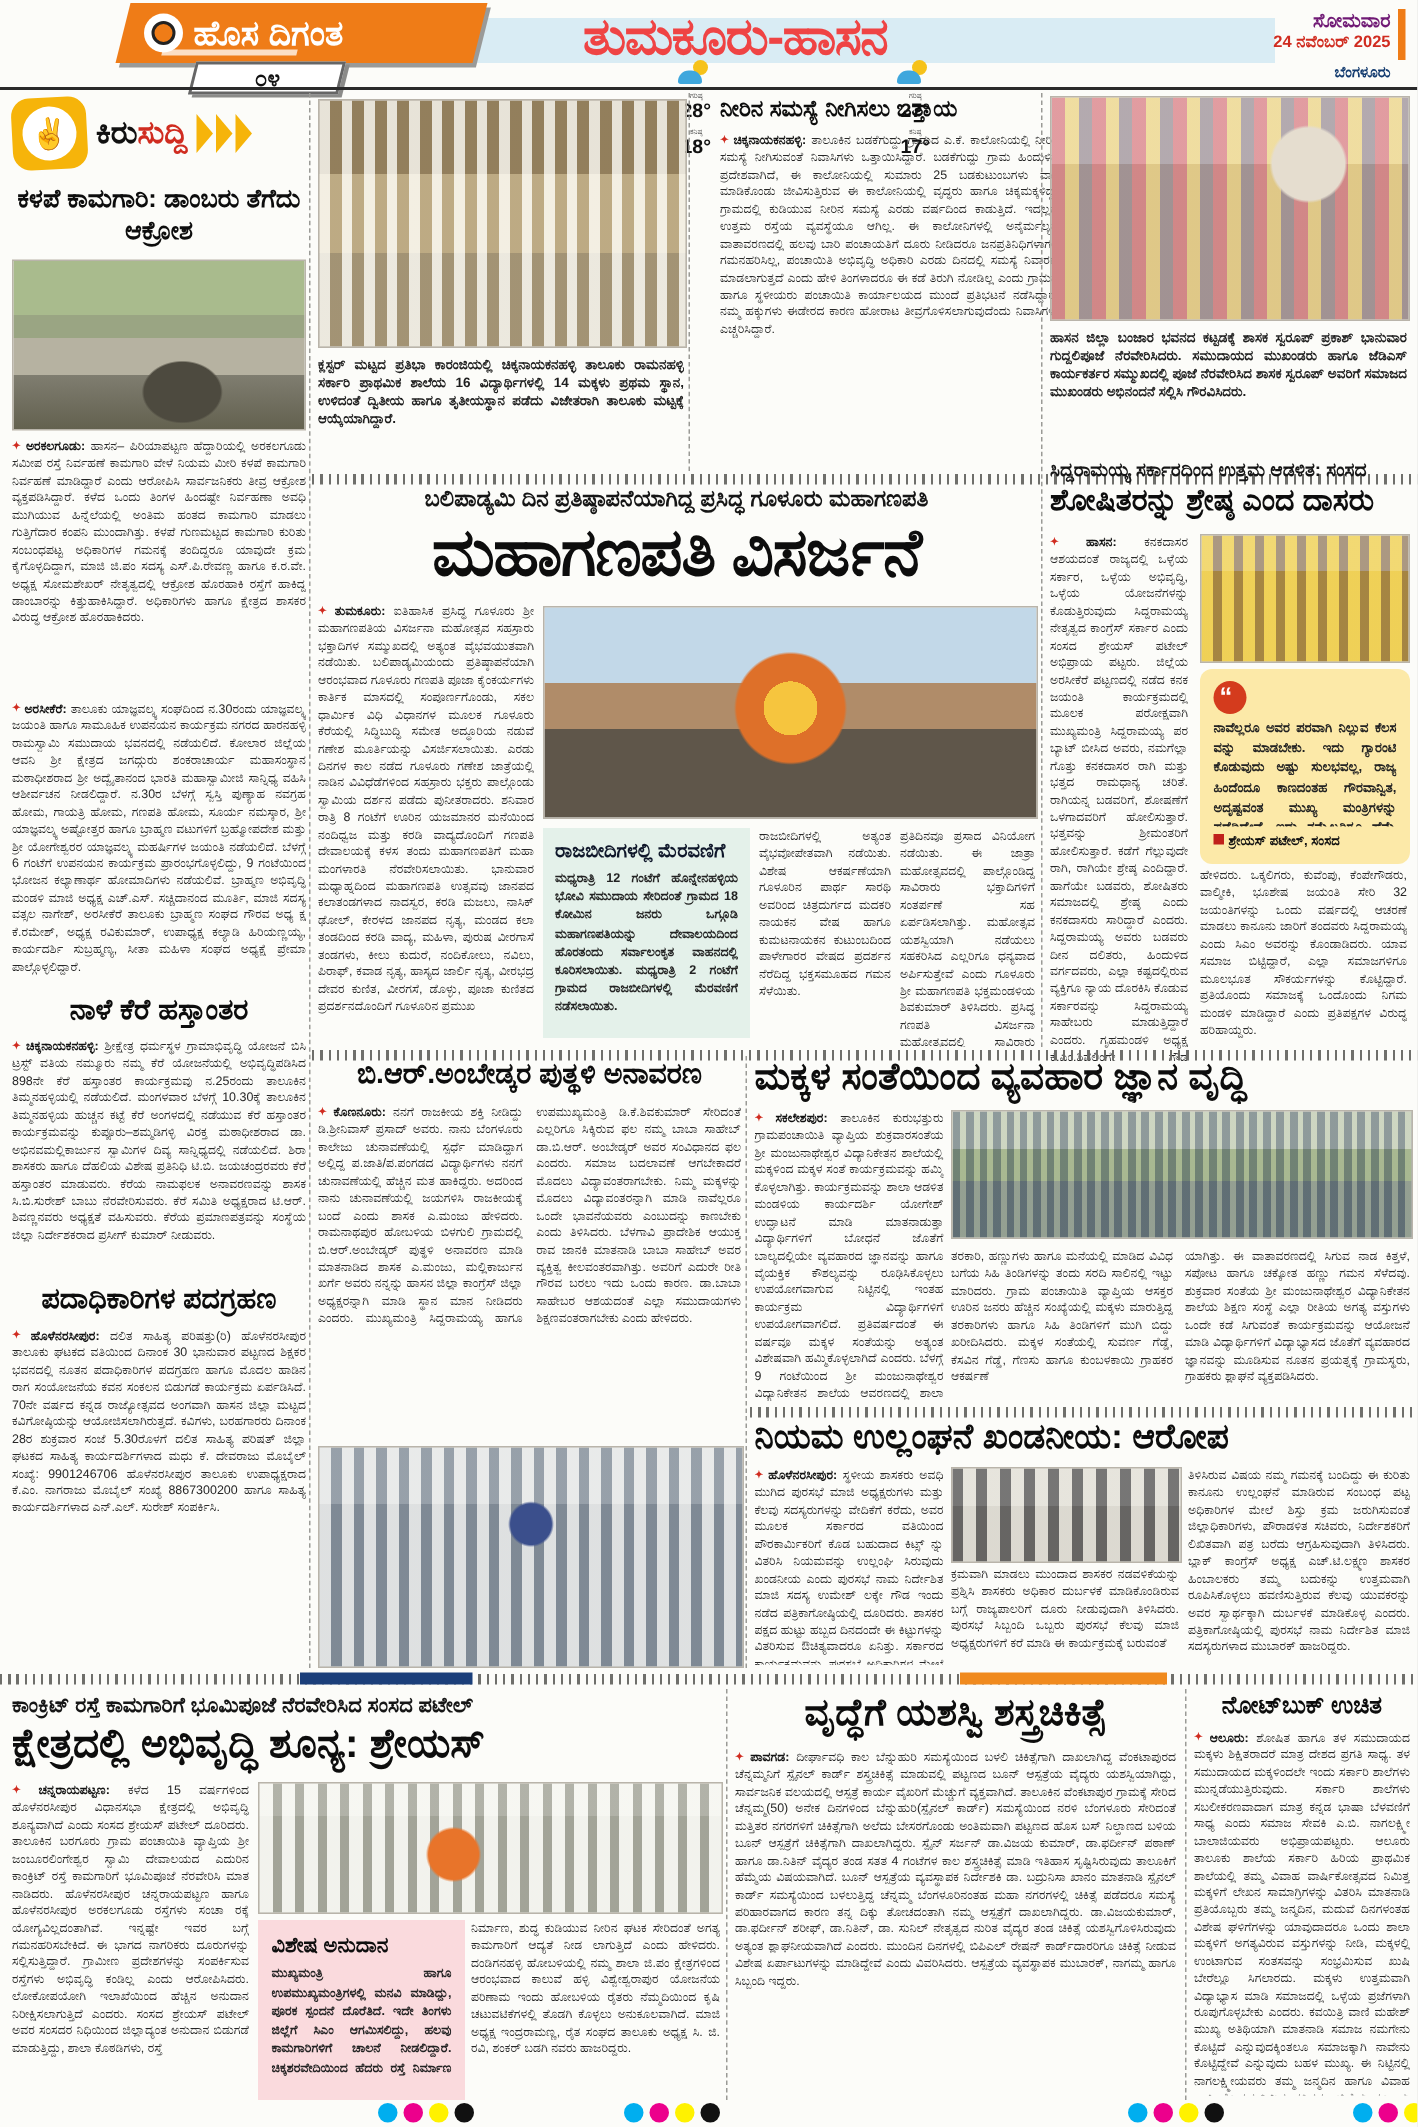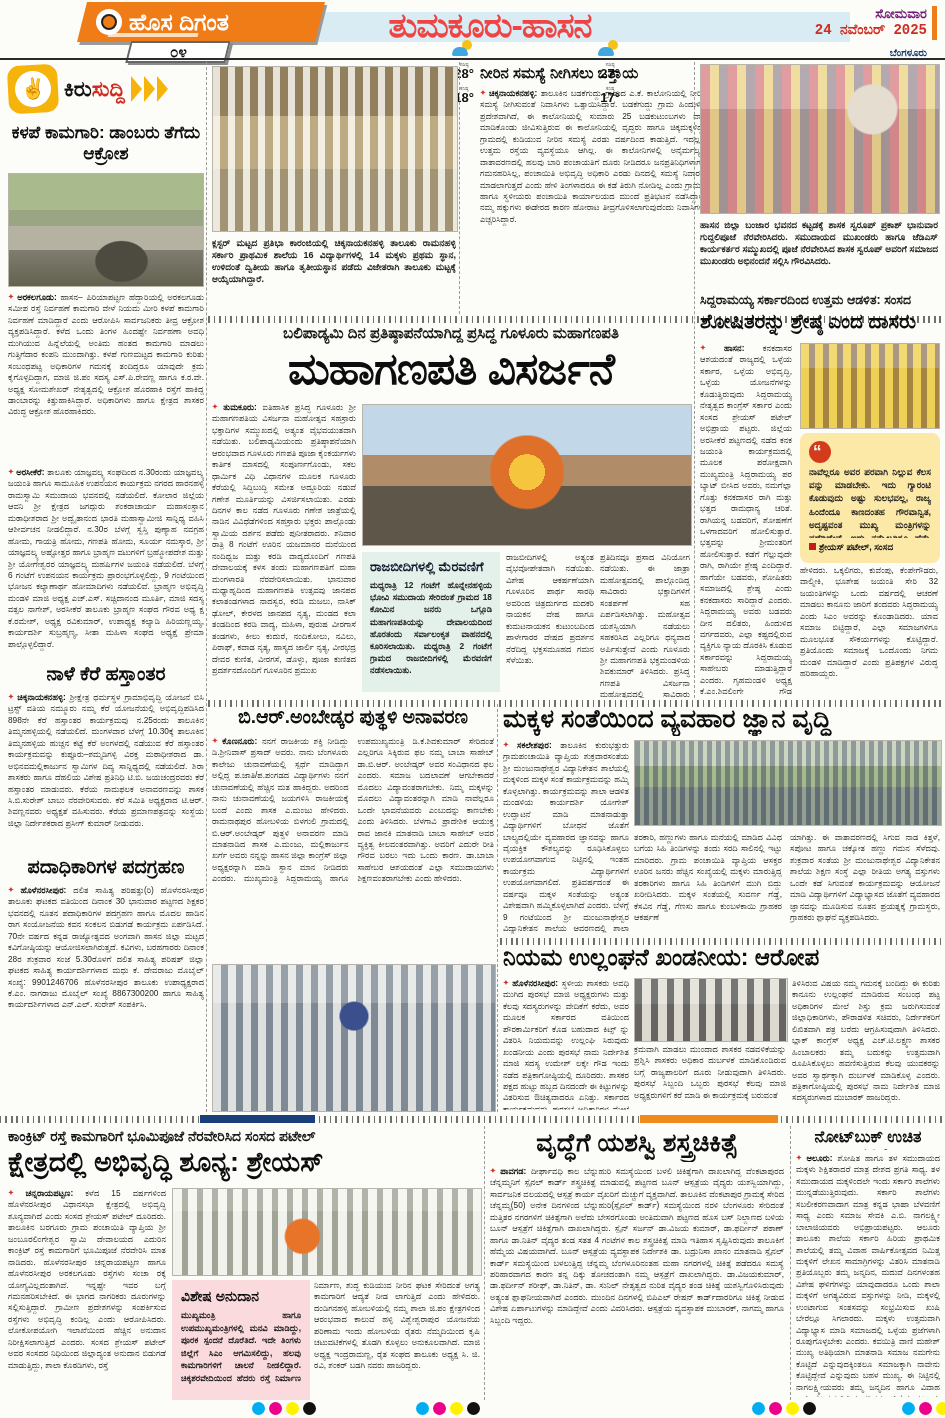--- a/index.html
+++ b/index.html
@@ -14,21 +14,21 @@
   .logo-circ i{width:12px;height:12px;border-radius:50%;background:#ef7c17;border:2px solid #222;}
   .logo-txt{color:#fff;font-weight:800;font-size:23px;line-height:1;}
   .logo-tagline{position:absolute;left:108px;top:33px;width:90px;height:4px;background:rgba(255,255,255,.75);transform:skewX(-14deg);}
   .pageno{position:absolute;left:128px;top:41px;width:96px;height:18px;background:#fff;border:2px solid #666;
           transform:skewX(-14deg);display:flex;align-items:center;justify-content:center;box-shadow:3px 2px 0 #8b8b89;}
   .pageno span{transform:skewX(14deg);font-size:15px;font-weight:800;color:#111;}
   .edition-title{position:absolute;left:300px;top:6px;width:380px;text-align:center;
                  font-size:34px;font-weight:800;color:#ef4444;letter-spacing:-1px;}
   .date-block{position:absolute;right:18px;top:6px;width:130px;text-align:right;}
   .date-day{font-size:13px;font-weight:800;color:#701a75;}
-  .date-date{font-size:14px;font-weight:700;color:#d02c20;font-family:Liberation Mono, monospace;}
+  .date-date{font-size:11px;font-weight:700;color:#d02c20;}
   .date-city{font-size:10px;font-weight:700;color:#123a6e;margin-top:9px;}
   .mast-orange{position:absolute;right:8px;top:6px;width:5px;height:34px;background:#ef7c17;}
   .mast-rule{position:absolute;left:0;top:58px;width:945px;height:2px;background:#2a2a2a;}
   .weather{position:absolute;top:40px;display:flex;gap:6px;align-items:flex-end;flex-direction:column;}
   .w1{left:452px;} .w2{left:598px;}
   .w-icon{width:22px;height:16px;position:relative;}
   .w-sun{position:absolute;right:2px;top:0;width:10px;height:10px;border-radius:50%;background:#f6c21a;}
   .w-cloud{position:absolute;left:0;bottom:0;width:16px;height:9px;border-radius:8px 8px 2px 2px;background:#3fa7dd;}
   .w-col{display:flex;flex-direction:column;align-items:center;line-height:1;}
   .w-lbl{font-size:5px;color:#444;}
@@ -225,21 +225,21 @@
     </div>
     <div class="photo ph-ganapati abs" style="left:150px;top:80px;"></div>
     <div class="inset-box abs" style="left:150px;top:228px;width:122px;height:126px;">
       <div class="inset-title">ರಾಜಬೀದಿಗಳಲ್ಲಿ ಮೆರವಣಿಗೆ</div>
       <div class="inset-txt" style="height:98px;">ಮಧ್ಯರಾತ್ರಿ 12 ಗಂಟೆಗೆ ಹೊನ್ನೇನಹಳ್ಳಿಯ ಭೋವಿ ಸಮುದಾಯ ಸೇರಿದಂತೆ ಗ್ರಾಮದ 18 ಕೋಮಿನ ಜನರು ಒಗ್ಗೂಡಿ ಮಹಾಗಣಪತಿಯನ್ನು ದೇವಾಲಯದಿಂದ ಹೊರತಂದು ಸರ್ವಾಲಂಕೃತ ವಾಹನದಲ್ಲಿ ಕೂರಿಸಲಾಯಿತು. ಮಧ್ಯರಾತ್ರಿ 2 ಗಂಟೆಗೆ ಗ್ರಾಮದ ರಾಜಬೀದಿಗಳಲ್ಲಿ ಮೆರವಣಿಗೆ ನಡೆಸಲಾಯಿತು.</div>
     </div>
     <div class="bodytxt abs" style="left:294px;top:228px;width:88px;height:146px;">ರಾಜಬೀದಿಗಳಲ್ಲಿ ಅತ್ಯಂತ ವೈಭವೋಪೇತವಾಗಿ ನಡೆಯಿತು. ವಿಶೇಷ ಆಕರ್ಷಣೆಯಾಗಿ ಗೂಳೂರಿನ ಪಾರ್ಥ ಸಾರಥಿ ಅವರಿಂದ ಚಿತ್ರದುರ್ಗದ ಮದಕರಿ ನಾಯಕನ ವೇಷ ಹಾಗೂ ಕುಮಟನಾಯಕನ ಕುಟುಂಬದಿಂದ ಪಾಳೇಗಾರರ ವೇಷದ ಪ್ರದರ್ಶನ ನೆರೆದಿದ್ದ ಭಕ್ತಸಮೂಹದ ಗಮನ ಸೆಳೆಯಿತು.</div>
     <div class="bodytxt abs" style="left:388px;top:228px;width:90px;height:146px;">ಪ್ರತಿದಿನವೂ ಪ್ರಸಾದ ವಿನಿಯೋಗ ನಡೆಯಿತು. ಈ ಜಾತ್ರಾ ಮಹೋತ್ಸವದಲ್ಲಿ ಪಾಲ್ಗೊಂಡಿದ್ದ ಸಾವಿರಾರು ಭಕ್ತಾದಿಗಳಿಗೆ ಸಂತರ್ಪಣೆ ಸಹ ಏರ್ಪಡಿಸಲಾಗಿತ್ತು. ಮಹೋತ್ಸವ ಯಶಸ್ವಿಯಾಗಿ ನಡೆಯಲು ಸಹಕರಿಸಿದ ಎಲ್ಲರಿಗೂ ಧನ್ಯವಾದ ಅರ್ಪಿಸುತ್ತೇವೆ ಎಂದು ಗೂಳೂರು ಶ್ರೀ ಮಹಾಗಣಪತಿ ಭಕ್ತಮಂಡಳಿಯ ಶಿವಕುಮಾರ್ ತಿಳಿಸಿದರು. ಪ್ರಸಿದ್ಧ ಗಣಪತಿ ವಿಸರ್ಜನಾ ಮಹೋತ್ಸವದಲ್ಲಿ ಸಾವಿರಾರು ಭಕ್ತರು ಭಾಗವಹಿಸಿದ್ದರು.</div>
   </div>
 
-  <div class="abs" style="left:700px;top:293px;width:240px;height:407px;">
+  <div class="abs" style="left:700px;top:306px;width:240px;height:407px;">
     <div class="kicker" style="font-size:12.5px;height:17px;">ಸಿದ್ದರಾಮಯ್ಯ ಸರ್ಕಾರದಿಂದ ಉತ್ತಮ ಆಡಳಿತ: ಸಂಸದ</div>
     <div class="hl" style="font-size:20px;height:27px;">ಶೋಷಿತರನ್ನು ಶ್ರೇಷ್ಠ ಎಂದ ದಾಸರು</div>
     <div class="bodytxt abs" style="left:0;top:50px;width:92px;height:354px;">
       <span class="dateline">ಹಾಸನ:</span>
       <span>ಕನಕದಾಸರ ಆಶಯದಂತೆ ರಾಜ್ಯದಲ್ಲಿ ಒಳ್ಳೆಯ ಸರ್ಕಾರ, ಒಳ್ಳೆಯ ಅಭಿವೃದ್ಧಿ, ಒಳ್ಳೆಯ ಯೋಜನೆಗಳನ್ನು ಕೊಡುತ್ತಿರುವುದು ಸಿದ್ದರಾಮಯ್ಯ ನೇತೃತ್ವದ ಕಾಂಗ್ರೆಸ್ ಸರ್ಕಾರ ಎಂದು ಸಂಸದ ಶ್ರೇಯಸ್ ಪಟೇಲ್ ಅಭಿಪ್ರಾಯ ಪಟ್ಟರು. ಜಿಲ್ಲೆಯ ಅರಸೀಕೆರೆ ಪಟ್ಟಣದಲ್ಲಿ ನಡೆದ ಕನಕ ಜಯಂತಿ ಕಾರ್ಯಕ್ರಮದಲ್ಲಿ ಮೂಲಕ ಪರೋಕ್ಷವಾಗಿ ಮುಖ್ಯಮಂತ್ರಿ ಸಿದ್ದರಾಮಯ್ಯ ಪರ ಬ್ಯಾಟ್ ಬೀಸಿದ ಅವರು, ನಮಗೆಲ್ಲಾ ಗೊತ್ತು ಕನಕದಾಸರ ರಾಗಿ ಮತ್ತು ಭತ್ತದ ರಾಮಧಾನ್ಯ ಚರಿತೆ. ರಾಗಿಯನ್ನ ಬಡವರಿಗೆ, ಶೋಷಣೆಗೆ ಒಳಗಾದವರಿಗೆ ಹೋಲಿಸುತ್ತಾರೆ. ಭತ್ತವನ್ನು ಶ್ರೀಮಂತರಿಗೆ ಹೋಲಿಸುತ್ತಾರೆ. ಕಡೆಗೆ ಗೆಲ್ಲುವುದೇ ರಾಗಿ, ರಾಗಿಯೇ ಶ್ರೇಷ್ಠ ಎಂದಿದ್ದಾರೆ. ಹಾಗೆಯೇ ಬಡವರು, ಶೋಷಿತರು ಸಮಾಜದಲ್ಲಿ ಶ್ರೇಷ್ಠ ಎಂದು ಕನಕದಾಸರು ಸಾರಿದ್ದಾರೆ ಎಂದರು. ಸಿದ್ದರಾಮಯ್ಯ ಅವರು ಬಡವರು ದೀನ ದಲಿತರು, ಹಿಂದುಳಿದ ವರ್ಗದವರು, ಎಲ್ಲಾ ಕಷ್ಟದಲ್ಲಿರುವ ವ್ಯಕ್ತಿಗೂ ನ್ಯಾಯ ದೊರಕಿಸಿ ಕೊಡುವ ಸರ್ಕಾರವನ್ನು ಸಿದ್ದರಾಮಯ್ಯ ಸಾಹೇಬರು ಮಾಡುತ್ತಿದ್ದಾರೆ ಎಂದರು. ಗೃಹಮಂಡಳಿ ಅಧ್ಯಕ್ಷ ಕೆ.ಎಂ.ಶಿವಲಿಂಗೇ ಗೌಡ ಮಾತನಾಡಿದರು. ಎಲ್ಲಾ ಸಮಾಜದ ಪ್ರಮುಖರ ಜಯಂತಿ ಆಚರಣೆ ಮಾಡಬೇಕು ಎಂದು ನಿರ್ಧರಿಸಿದ್ದು ಸಿಎಂ ಸಿದ್ದರಾಮಯ್ಯ. ಈ ಬಗ್ಗೆ ವಿಧಾನಸಭೆಯಲ್ಲಿ ಸುದೀರ್ಘವಾಗಿ ಚರ್ಚೆ ನಡೆಯಿತು. ಸರ್ಕಾರದಿಂದ 25 ಸಾವಿರ ಧನಸಹಾಯ ಕೊಡುತ್ತೇನೆ ಎಂದು ವಿಧಾನಸಭೆಯಲ್ಲಿ</span>
     </div>
     <div class="photo ph-kanaka abs" style="left:100px;top:50px;"></div>
     <div class="quote-box abs" style="left:100px;top:140px;width:122px;height:116px;">
       <div class="q-circ">“</div>
       <div class="q-txt" style="height:72px;">ನಾವೆಲ್ಲರೂ ಅವರ ಪರವಾಗಿ ನಿಲ್ಲುವ ಕೆಲಸ ವನ್ನು ಮಾಡಬೇಕು. ಇದು ಗ್ಯಾರಂಟಿ ಕೊಡುವುದು ಅಷ್ಟು ಸುಲಭವಲ್ಲ, ರಾಜ್ಯ ಹಿಂದೆಂದೂ ಕಾಣದಂತಹ ಗೌರವಾನ್ವಿತ, ಅದೃಷ್ಟವಂತ ಮುಖ್ಯ ಮಂತ್ರಿಗಳನ್ನು ಪಡೆದಿದ್ದೇವೆ. ಇದು ನಮ್ಮೆಲ್ಲರಿಗೂ ಹೆಮ್ಮೆ ತರುವ ವಿಷಯ.</div>

